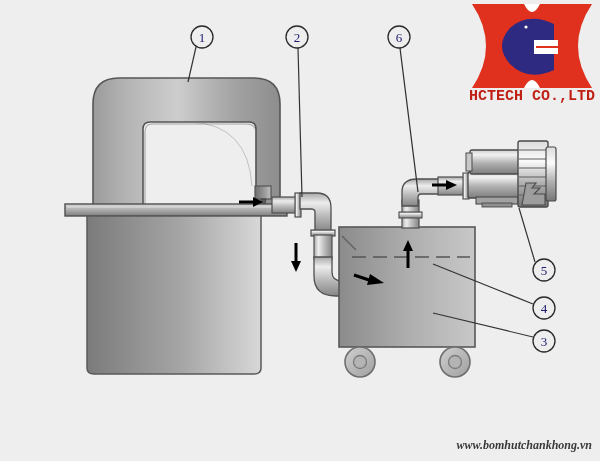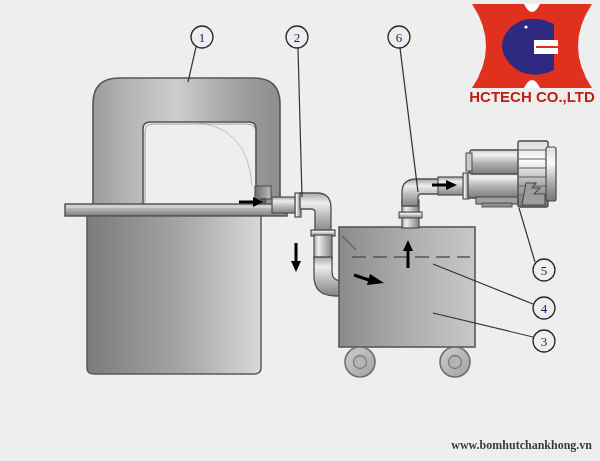--- a/index.html
+++ b/index.html
@@ -29,38 +29,39 @@
     width: 128px;
     height: 112px;
     text-align: center;
   }
   .logo-mark {
     width: 128px;
     height: 88px;
     display: block;
   }
   .logo-text {
-    font-family: Liberation Sans, sans-serif;
+    font-family: Liberation Mono, monospace;
     font-weight: bold;
     font-size: 15px;
     color: #c01f14;
     letter-spacing: 0px;
     line-height: 18px;
     white-space: nowrap;
     margin-top: -2px;
   }
   .watermark {
     position: absolute;
     right: 8px;
     bottom: 8px;
     font-family: "Liberation Serif", serif;
     font-weight: bold;
     font-size: 12px;
     color: #3a3a3a;
     white-space: nowrap;
+    font-style: italic;
   }
   .callout-num {
     font-family: "Liberation Serif", serif;
     font-size: 13px;
     fill: #1a1a6e;
   }
 </style>
 </head>
 <body>
 

